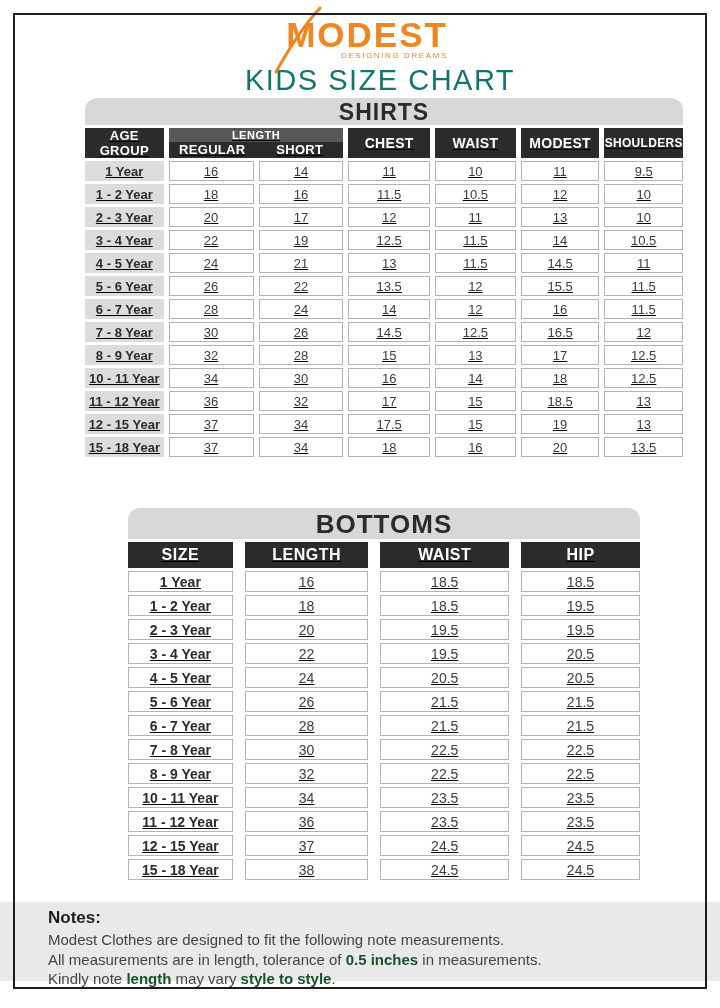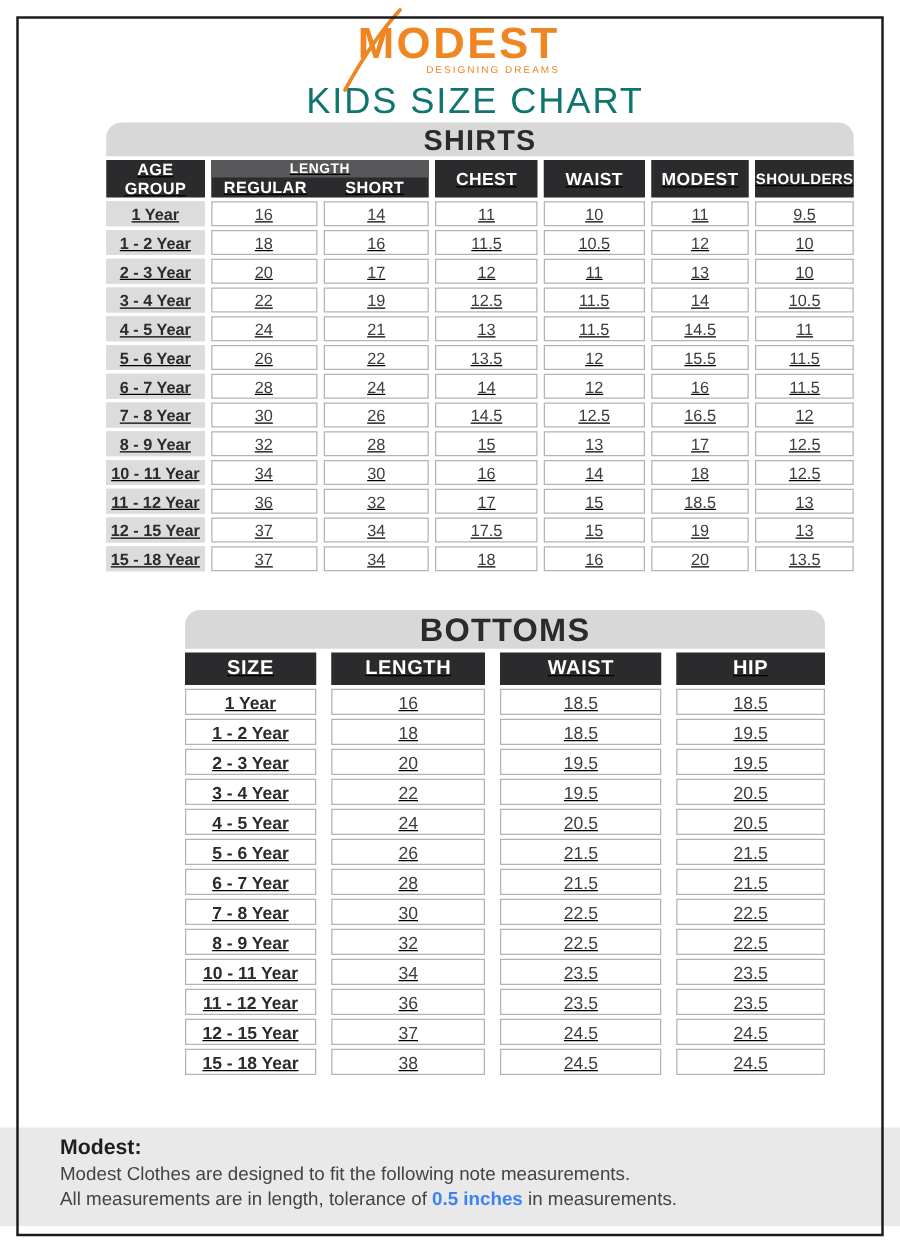--- a/index.html
+++ b/index.html
@@ -21,21 +21,21 @@
     color:#f08621; line-height:38px; padding-left:14px; }
   .logo-slash { position:absolute; left:-2px; top:-8px; overflow:visible; }
   .logo-tagline { display:block; text-align:right; font-size:8px; font-weight:400;
     letter-spacing:1.6px; color:#f08621; margin-top:-3px; }
   .page-title { margin-top:3px; font-size:29px; font-weight:500; letter-spacing:1.5px;
     color:#0f766e; line-height:30px;margin-left:40px; }
 
   
   .section { position:absolute; z-index:1;padding-left:48px; }
   .shirts-section { left:37px; top:98px; width:646px; }
-  .bottoms-section { left:80px; top:488px; width:560px;margin-left:20px; }
+  .bottoms-section { left:80px; top:508px; width:560px; }
   .band { background:#d8d8d8; border-radius:12px 12px 0 0; text-align:center;
     font-weight:800; color:#2b2b2d; }
   .shirts-band { height:27px; line-height:28px; font-size:23px; letter-spacing:1px; }
   .bottoms-band { height:31px; line-height:32px; font-size:26px; letter-spacing:1px; }
 
   table { border-collapse:separate; table-layout:fixed;text-decoration:underline; }
   .shirts-table { border-spacing:5px 3px; width:calc(100% + 10px); margin:0 -5px; }
   .bottoms-table { border-spacing:12px 3px; width:calc(100% + 24px); margin:0 -12px; }
 
   th { background:#2b2b2d; color:#fff; font-weight:700; text-align:center; padding:0; }
@@ -54,21 +54,21 @@
   .shirts-table td { height:20px; font-size:13px; }
   .shirts-table td.row-label { background:#dcdcdc; border:1px solid #dcdcdc;
     font-weight:700; color:#2b2b2d; font-size:13px; }
   .bottoms-table td { height:21px; font-size:14px; }
   .bottoms-table td.row-label { font-weight:700; color:#2b2b2d; }
 
   
   .notes-content { position:absolute; left:48px; top:908px; width:630px; z-index:2; }
   .notes-heading { font-size:17px; font-weight:700; color:#1e1e1e; margin-bottom:2px; }
   .note-line { font-size:15px; color:#444; line-height:19.5px; }
-  .note-line b { color:#3b82f6; }
+  .note-line b { color:#14532d; }
 </style>
 </head>
 <body>
 
 <div class="page">
 
   <div class="notes-band"></div>
   <div class="frame"></div>
 
   <header class="logo-block">
@@ -326,20 +326,21 @@
             <td class="row-label">15 - 18 Year</td>
             <td>38</td>
             <td>24.5</td>
             <td>24.5</td>
           </tr>
         </tbody>
     </table>
   </section>
 
   <footer class="notes-content">
-    <div class="notes-heading">Modest:</div>
+    <div class="notes-heading">Notes:</div>
     <div>
         <div class="note-line"><span>Modest Clothes are designed to fit the following note measurements.</span></div>
         <div class="note-line"><span>All measurements are in length, tolerance of </span><b>0.5 inches</b><span> in measurements.</span></div>
+        <div class="note-line"><span>Kindly note </span><b>length</b><span> may vary </span><b>style to style</b><span>.</span></div>
       </div>
   </footer>
 
 </div>
 
 </body></html>

